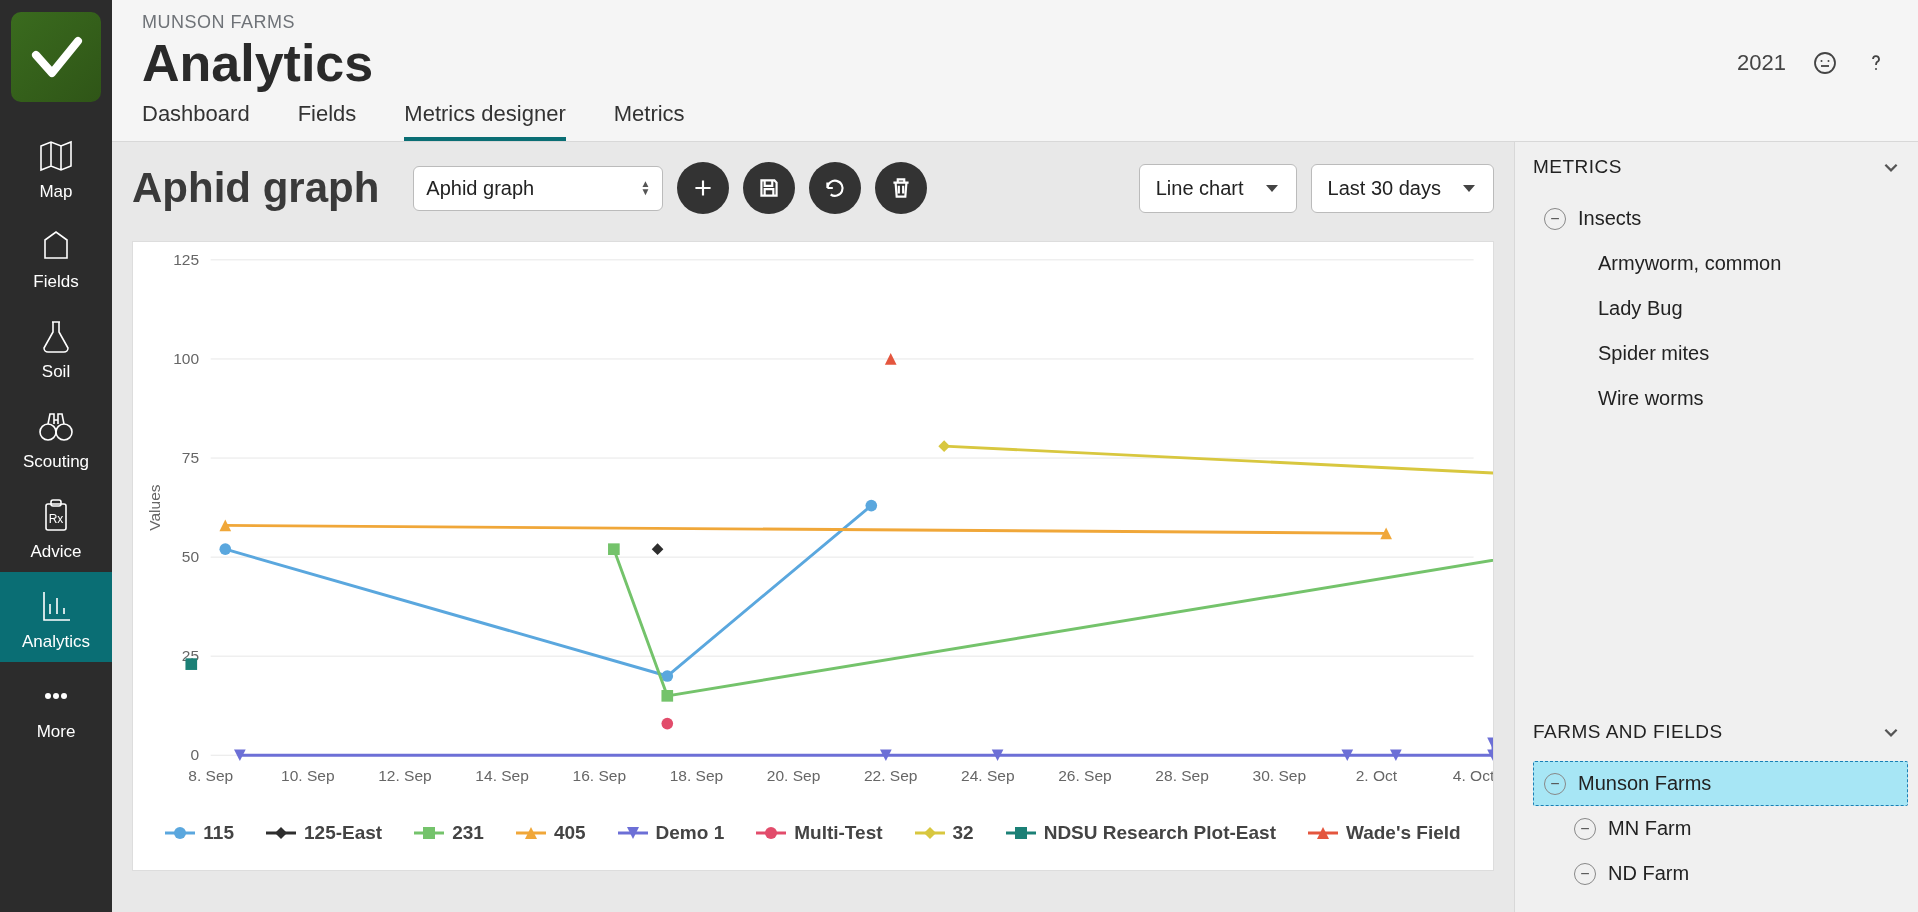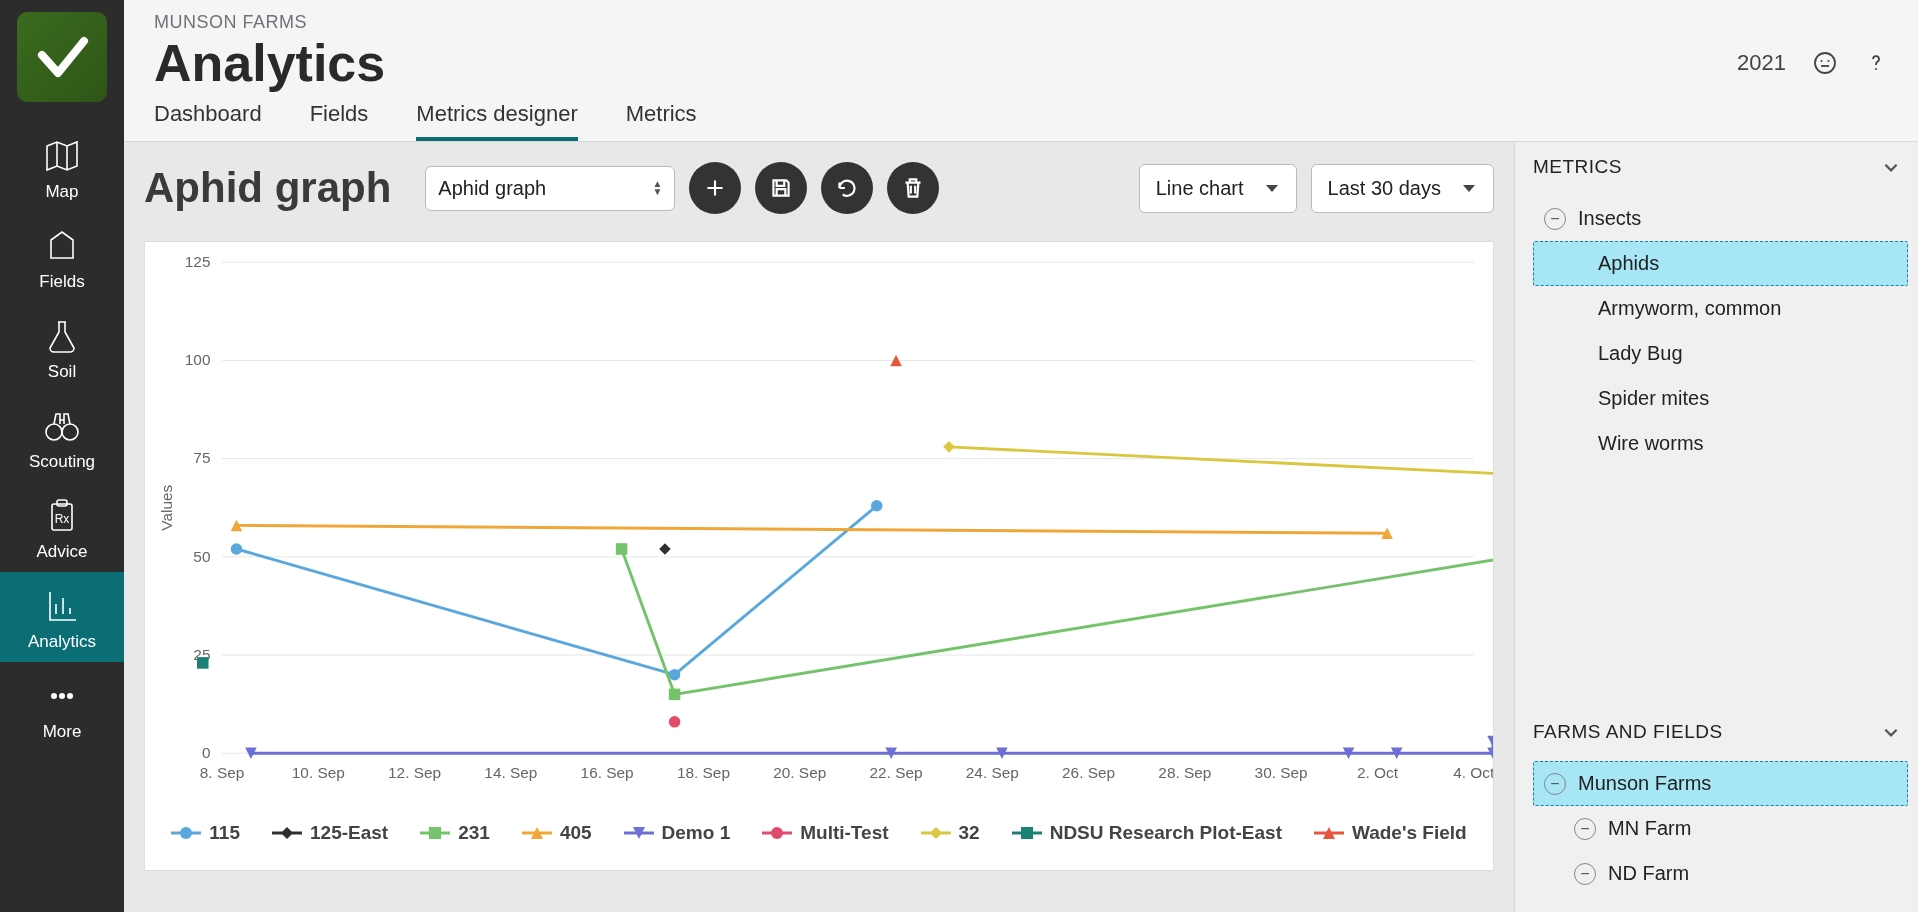--- a/index.html
+++ b/index.html
@@ -20,21 +20,21 @@
     font-size: 14px;
     color: var(--text-dark);
     width: 1918px;
     height: 912px;
     display: flex;
     background: #e8e8e8;
   }
 
   
   .sidebar {
-    width: 124px;
+    width: 112px;
     background: var(--sidebar-bg);
     display: flex;
     flex-direction: column;
     align-items: center;
     flex-shrink: 0;
   }
   .sidebar .logo {
     width: 90px;
     height: 90px;
     margin: 12px 0 20px;
@@ -510,23 +510,20 @@
             <path d="M3 6 L8 11 L13 6" stroke="#555" stroke-width="2" fill="none"></path>
           </svg>
       </div>
 
       <div class="panel-body">
         <div class="tree">
           <div class="tree-item">
             <span class="expander">−</span>
             <span>Insects</span>
           </div>
-          <div class="tree-item child selected">
-              <span>Aphids</span>
-            </div>
           <div class="tree-item child">
               <span>Armyworm, common</span>
             </div>
           <div class="tree-item child">
               <span>Lady Bug</span>
             </div>
           <div class="tree-item child">
               <span>Spider mites</span>
             </div>
           <div class="tree-item child">

